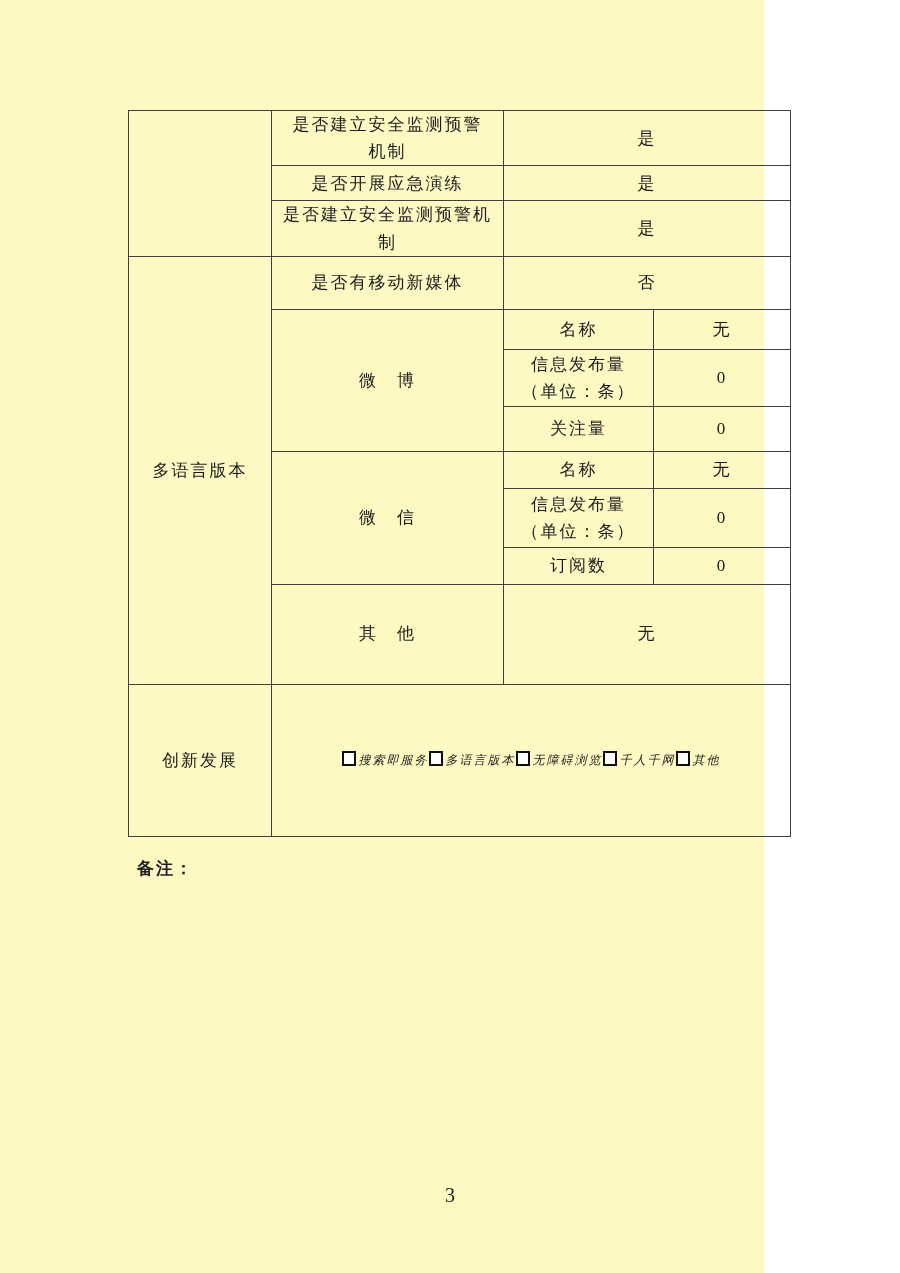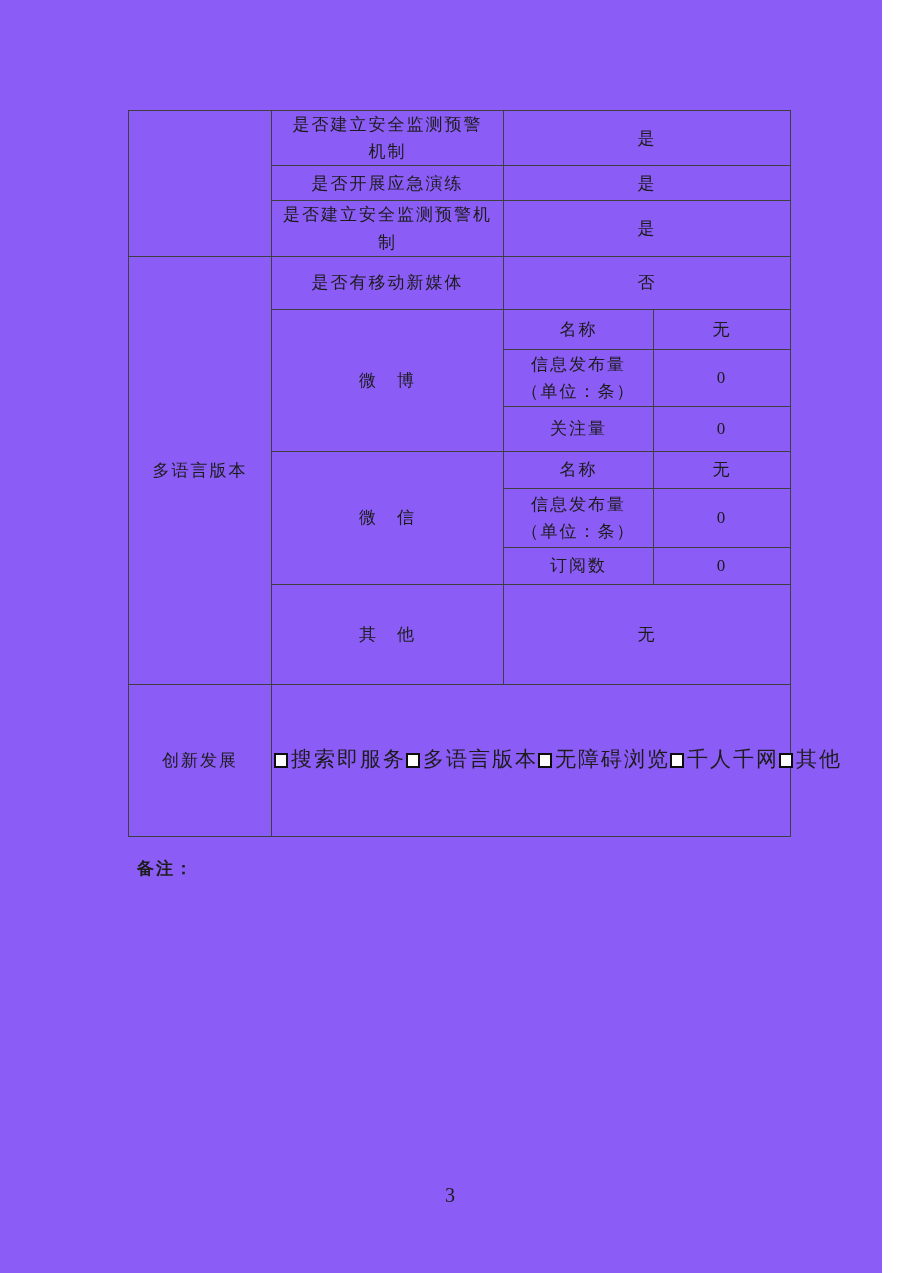--- a/index.html
+++ b/index.html
@@ -4,21 +4,21 @@
 <style>
   * { margin: 0; padding: 0; box-sizing: border-box; }
   html, body {
     width: 900px; height: 1273px;
     background: #ffffff;
     font-family: "Liberation Serif", "DejaVu Serif", serif;
     color: #1c1c1c;
     overflow: hidden;
     position: relative;
   }
-  .page { position: relative; width: 882px; height: 1273px; background: #8b5cf6; }
+  .page { position: relative; width: 764px; height: 1273px; background: #fef9c3; }
 
   table.doc-table {
     position: absolute;
     left: 128px; top: 110px;
     width: 662px;
     border-collapse: collapse;
     table-layout: fixed;
   }
   table.doc-table td {
     border: 1.5px solid #3f3f3f;
@@ -29,21 +29,22 @@
     line-height: 1.6;
     padding: 0 2px;
   }
   .wrap-label { width: 198px; margin: 0 auto; }
   .multiline { white-space: pre-line; line-height: 1.7; }
   .num { letter-spacing: 0; }
 
   .cb-row {
     white-space: nowrap;
     letter-spacing: 2px;
-    font-size: 21px;
+    font-size: 12px;
+    font-style: italic;
   }
   .cb-box {
     display: inline-block;
     width: 14px; height: 15px;
     border: 2.5px solid #0d0d0d;
     background: #fff;
     vertical-align: -2px;
     margin: 0 3px 0 0;
   }
 
@@ -122,21 +123,21 @@
     <tr style="height:59px;">
       <td class="multiline">信息发布量
 （单位：条）</td>
       <td class="num">0</td>
     </tr>
     <tr style="height:37px;">
       <td>订阅数</td>
       <td class="num">0</td>
     </tr>
 
-    <tr style="height:100px;">
+    <tr style="height:100px;font-family:Liberation Mono, monospace;">
       <td>其　他</td>
       <td colspan="2">无</td>
     </tr>
 
     <tr style="height:152px;padding-left:32px;">
       <td>创新发展</td>
       <td colspan="3">
         <div class="cb-row">
           <span class="cb-box"></span><span>搜索即服务</span><span class="cb-box"></span><span>多语言版本</span><span class="cb-box"></span><span>无障碍浏览</span><span class="cb-box"></span><span>千人千网</span><span class="cb-box"></span><span>其他</span>
         </div>

